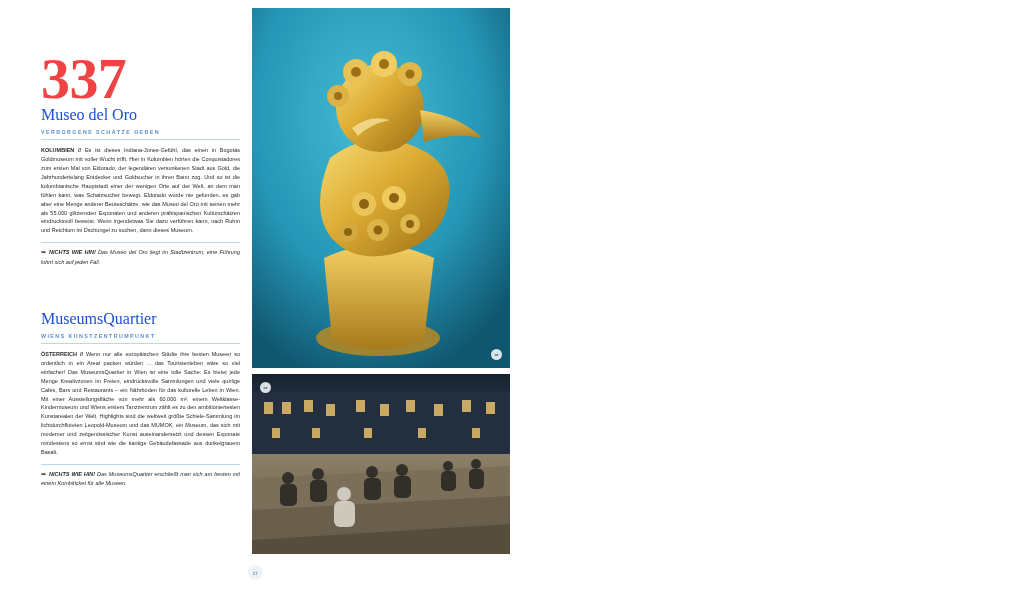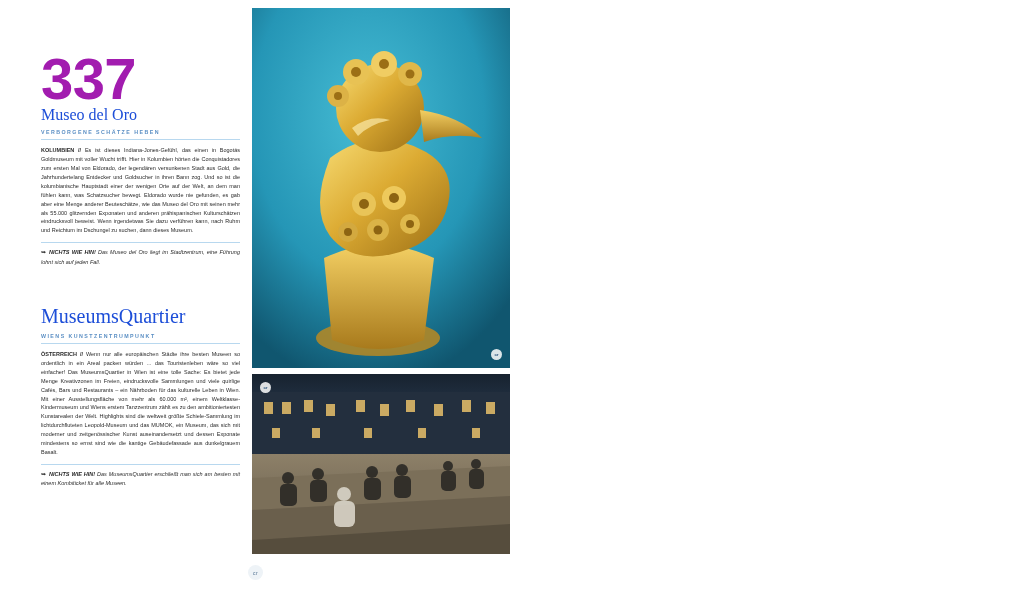--- a/index.html
+++ b/index.html
@@ -9,23 +9,23 @@
     font-family: "Liberation Sans", sans-serif;
     overflow: hidden;
   }
   .spread {
     position: relative;
     width: 1020px; height: 598px;
     background: #ffffff;
   }
   
   .bignum {
-    font-family: Liberation Sans, sans-serif;
+    font-family: Liberation Serif, serif;
     font-weight: 700;
-    color: #a21caf;
+    color: #ef4444;
     line-height: 0.78;
     letter-spacing: -0.01em;
   }
   .title {
     font-family: "Liberation Serif", serif;
     font-weight: 400;
     color: #1d4ed8;
   }
   .subtitle {
     font-size: 5.3px;
@@ -68,21 +68,21 @@
   .page-left { position: absolute; left: 0; top: 0; width: 510px; height: 598px; background:#fff; }
   .page-right { position: absolute; left: 510px; top: 0; width: 510px; height: 598px; background:#fff; }
 
   .blk-337 { position: absolute; left: 41px; top: 56px; width: 199px; }
   .blk-337 .bignum { font-size: 58px; }
   .blk-337 .title { font-size: 16px; margin-top: 5px; }
   .blk-337 .subtitle { margin-top: 5px; }
 
   .blk-338 { position: absolute; left: 41px; top: 305px; width: 199px; }
   .blk-338 .bignum { font-size: 58px; }
-  .blk-338 .title { font-size: 20px; }
+  .blk-338 .title { font-size: 16px; margin-top: 5px; }
   .blk-338 .subtitle { margin-top: 5px; }
 
   
   .img { position: absolute; overflow: hidden; }
   .imgcap {
     position: absolute;
     width: 11px; height: 11px;
     border-radius: 50%;
     background: rgba(255,255,255,0.85);
     color: #27527c;

